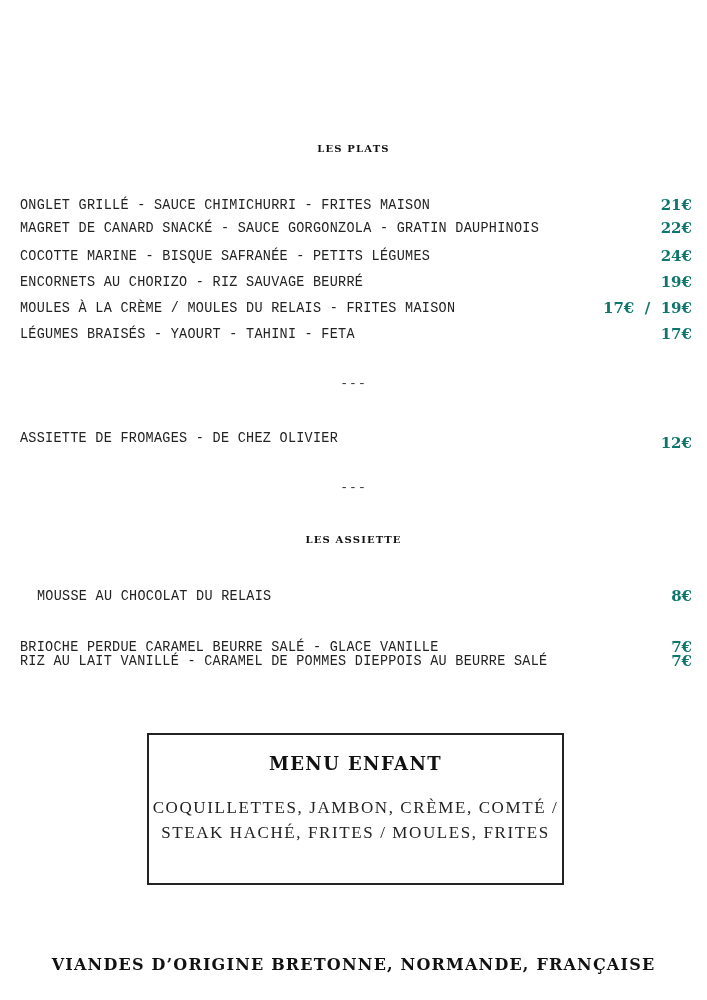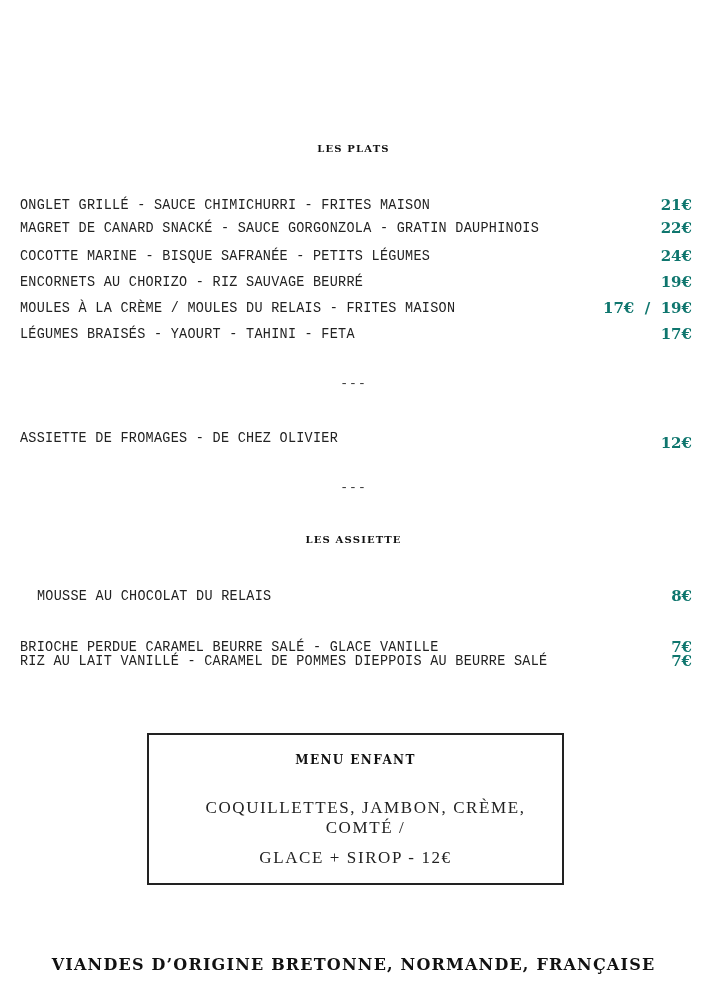--- a/index.html
+++ b/index.html
@@ -33,21 +33,21 @@
       position: absolute; left: 0; width: 707px; text-align: center;
       font-family: "Liberation Mono", monospace; font-size: 13px; color: #333;
       letter-spacing: 1px;
     }
     .kids-box {
       position: absolute; left: 147px; top: 733px; width: 417px; height: 152px;
       border: 2px solid #222;
     }
     .kids-title {
       position: absolute; left: 0; top: 18px; width: 100%; text-align: center;
-      font-family: "DejaVu Serif", serif; font-weight: bold; font-size: 12px;
+      font-family: "DejaVu Serif", serif; font-weight: bold; font-size: 18px;
       letter-spacing: 1.4px; color: #111;
     }
     .kids-line {
       position: absolute; left: 0; width: 100%; text-align: center;
       font-family: "Liberation Serif", serif; font-size: 17px;
       letter-spacing: 1.6px; color: #222;
     }
     .footer-note {
       position: absolute; left: 0; top: 955px; width: 707px; text-align: center;
       font-family: "DejaVu Serif", serif; font-weight: bold; font-size: 16px;
@@ -103,17 +103,17 @@
   <span class="item-name">RIZ AU LAIT VANILLÉ - CARAMEL DE POMMES DIEPPOIS AU BEURRE SALÉ</span>
   <span class="item-price">7€</span>
 </div>
 <div class="item" style="top:637px;gap:22px;">
   <span class="item-name">BRIOCHE PERDUE CARAMEL BEURRE SALÉ - GLACE VANILLE</span>
   <span class="item-price">7€</span>
 </div>
 
 <div class="kids-box">
   <div class="kids-title">MENU ENFANT</div>
-  <div class="kids-line" style="top:63px;padding-left:20px;">COQUILLETTES, JAMBON, CRÈME, COMTÉ /</div>
-  <div class="kids-line" style="top:113px;">GLACE + SIROP - 12€</div>
+  <div class="kids-line" style="top:63px;">COQUILLETTES, JAMBON, CRÈME, COMTÉ /</div>
+  <div class="kids-line" style="top:88px;">STEAK HACHÉ, FRITES / MOULES, FRITES</div>
 </div>
 
 <div class="footer-note">VIANDES D’ORIGINE BRETONNE, NORMANDE, FRANÇAISE</div>
 
 </body></html>

